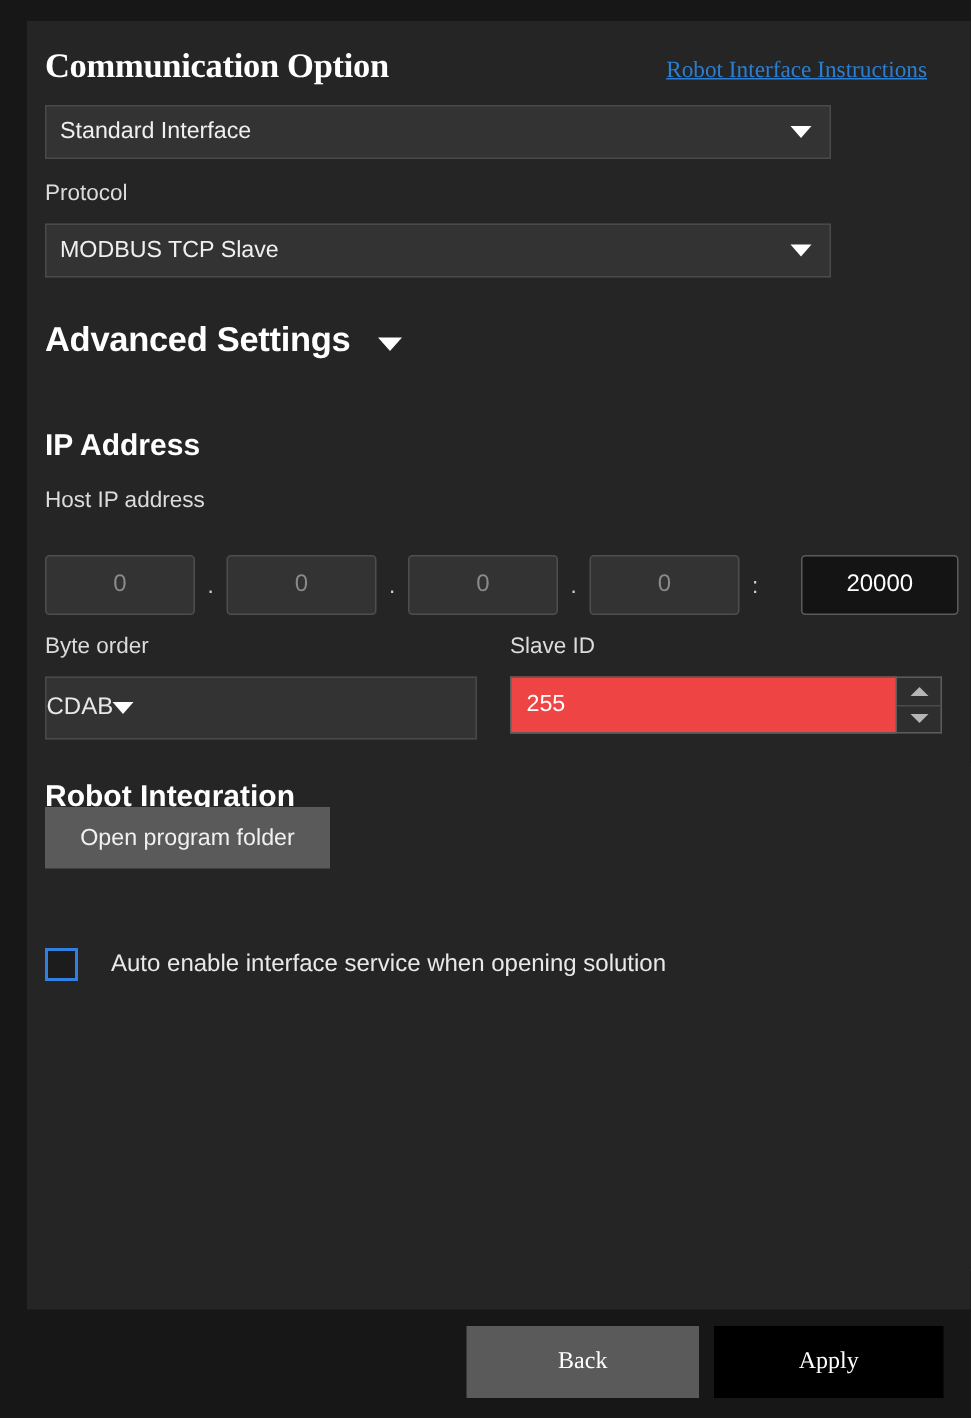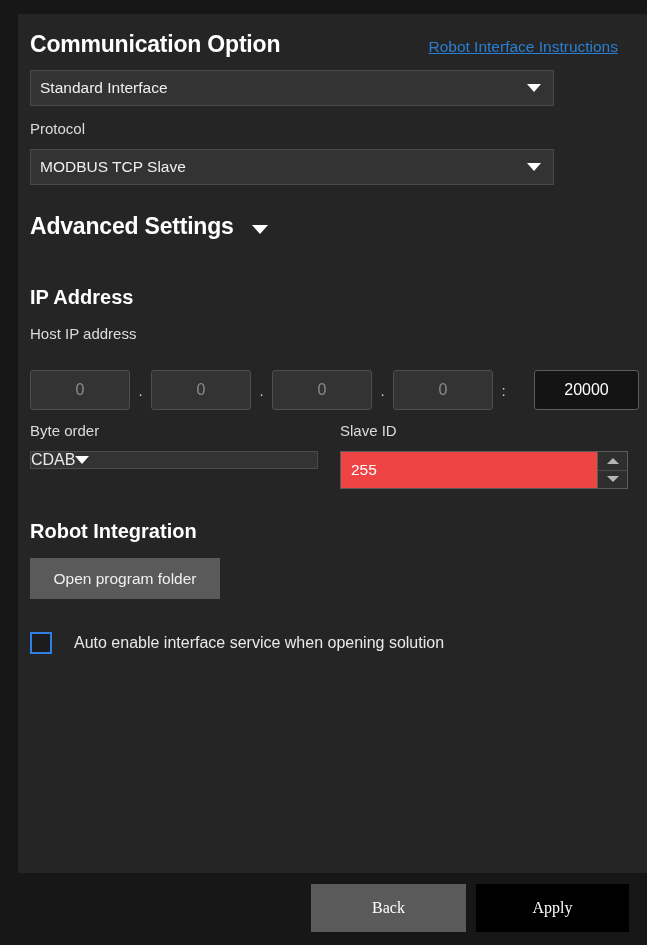--- a/index.html
+++ b/index.html
@@ -48,20 +48,21 @@
   }
   
   .header-row {
     position: absolute;
     left: 0;
     top: 17px;
     width: 588px;
     display: flex;
     align-items: baseline;
     justify-content: space-between;
+    font-family: Liberation Serif, serif;
   }
   .link {
     font-size: 15.5px;
     color: #2a7fd4;
     text-decoration: underline;
     cursor: pointer;
   }
   
   .select {
     position: absolute;
@@ -144,21 +145,21 @@
     color: #ffffff;
     cursor: text;
     margin-left: 20px;
   }
   
   .byte-select {
     position: absolute;
     left: 0;
     top: 437px;
     width: 288px;
-    height: 18px;
+    height: 42px;
     background: #333333;
     border: 1px solid #4a4a4a;
     box-sizing: border-box;
     display: flex;
     align-items: center;
     cursor: pointer;
   }
   .spin-wrap {
     position: absolute;
     left: 310px;
@@ -205,21 +206,21 @@
   .tri-dn {
     width: 0; height: 0;
     border-left: 6px solid transparent;
     border-right: 6px solid transparent;
     border-top: 6px solid #b5b5b5;
   }
   
   .btn-folder {
     position: absolute;
     left: 0;
-    top: 544px;
+    top: 524px;
     width: 190px;
     height: 41px;
     background: #5a5a5a;
     border: none;
     color: #f0f0f0;
     font-size: 15.5px;
     font-family: "Liberation Sans", sans-serif;
     cursor: pointer;
     text-align: center;
   }

